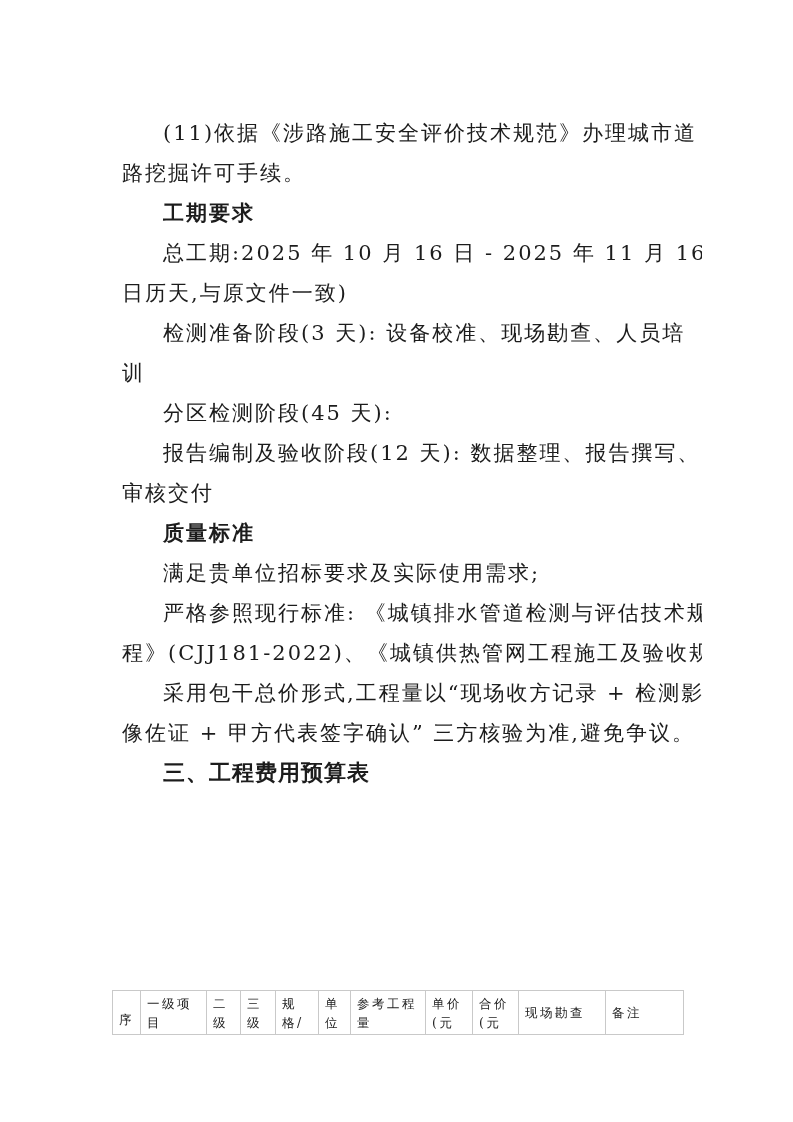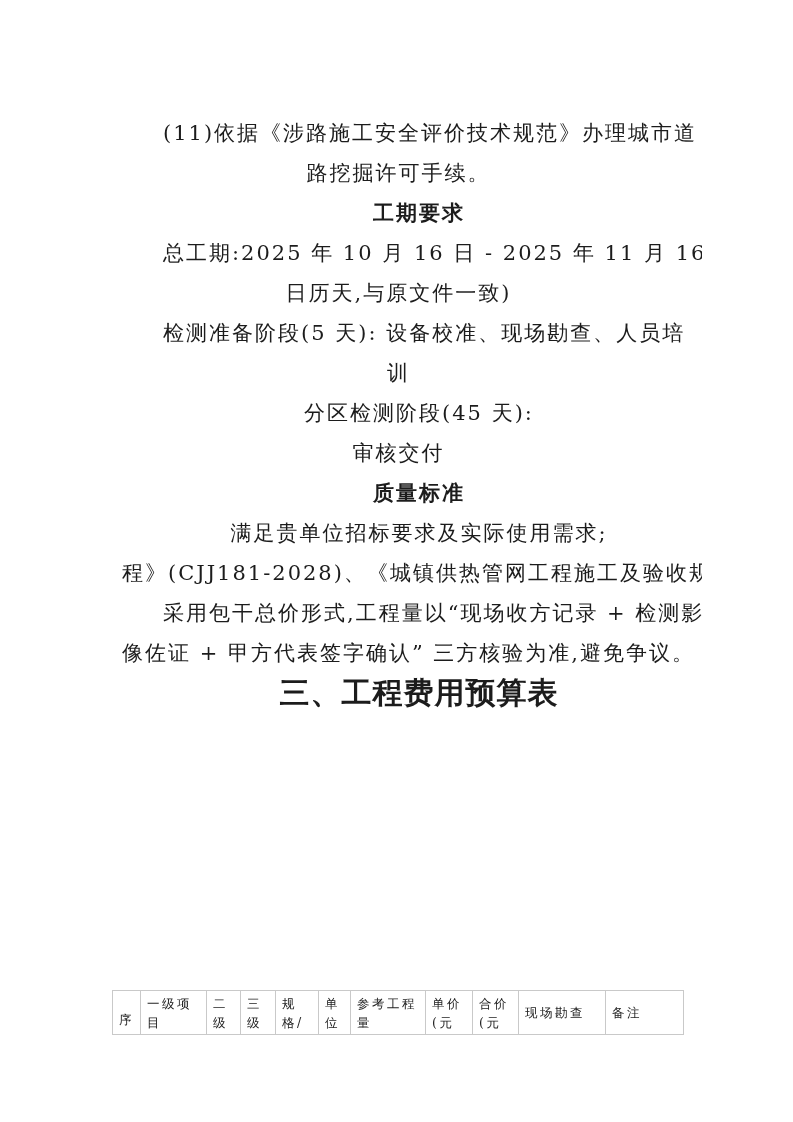--- a/index.html
+++ b/index.html
@@ -18,33 +18,33 @@
     left: 122px;
     top: 100px;
     width: 553px;
   }
   .ln {
     height: 40px;
     line-height: 40px;
     font-size: 21px;
     letter-spacing: 2px;
     white-space: nowrap;
-    text-align: center;
+    text-align: left;
   }
   .ln.ind { padding-left: 41px; }
   .ln.just {
     text-align: justify;
     text-align-last: justify;
     text-justify: distribute;
   }
   .ln.b { font-weight: 700; }
   .ln.hei {
     font-family: "DejaVu Sans", "Liberation Sans", sans-serif;
     font-weight: 700;
-    font-size: 30px;
+    font-size: 22px;
     letter-spacing: 1px;
   }
   table.budget {
     position: absolute;
     left: 112px;
     top: 977px;
     width: 571px;
     border-collapse: collapse;
     table-layout: fixed;
   }
@@ -70,27 +70,29 @@
 <body>
 
 <div class="page">
 
   <div class="text-block">
     <div class="ln ind just">(11)依据《涉路施工安全评价技术规范》办理城市道</div>
     <div class="ln">路挖掘许可手续。</div>
     <div class="ln ind b">工期要求</div>
     <div class="ln ind just">总工期:2025 年 10 月 16 日 - 2025 年 11 月 16 日(60 个</div>
     <div class="ln">日历天,与原文件一致)</div>
-    <div class="ln ind just">检测准备阶段(5 天): 设备校准、现场勘查、人员培</div>
+    <div class="ln ind just">检测准备阶段(3 天): 设备校准、现场勘查、人员培</div>
     <div class="ln">训</div>
     <div class="ln ind">分区检测阶段(45 天):</div>
+    <div class="ln ind just">报告编制及验收阶段(12 天): 数据整理、报告撰写、</div>
     <div class="ln">审核交付</div>
     <div class="ln ind b">质量标准</div>
     <div class="ln ind">满足贵单位招标要求及实际使用需求;</div>
-    <div class="ln just">程》(CJJ181-2028)、《城镇供热管网工程施工及验收规</div>
+    <div class="ln ind just">严格参照现行标准: 《城镇排水管道检测与评估技术规</div>
+    <div class="ln just">程》(CJJ181-2022)、《城镇供热管网工程施工及验收规</div>
     <div class="ln ind just">采用包干总价形式,工程量以“现场收方记录 + 检测影</div>
     <div class="ln">像佐证 + 甲方代表签字确认” 三方核验为准,避免争议。</div>
     <div class="ln ind hei">三、工程费用预算表</div>
   </div>
 
   <table class="budget">
     <colgroup>
       <col style="width:28px">
         <col style="width:66px">
         <col style="width:34px">

